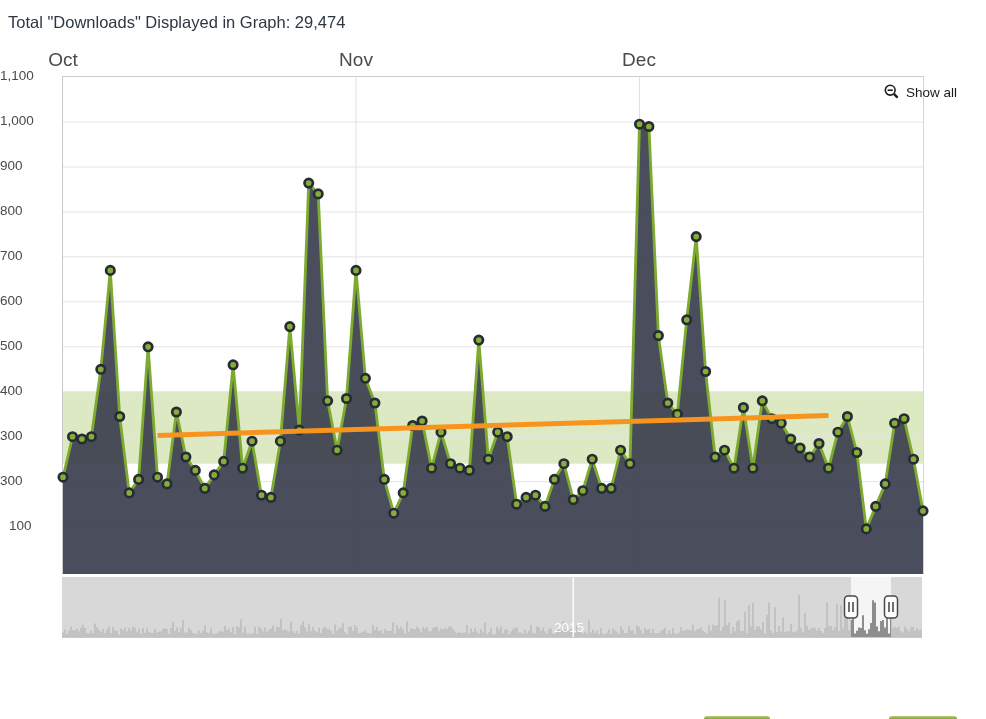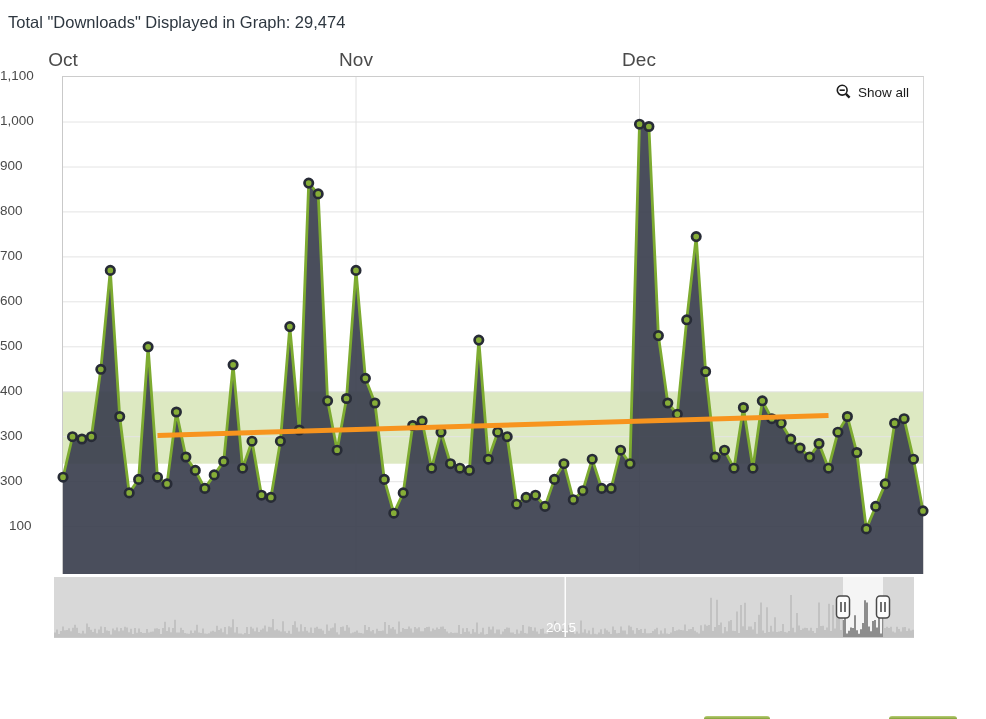--- a/index.html
+++ b/index.html
@@ -4,23 +4,23 @@
 <style>
   html,body{margin:0;padding:0;background:#fff;}
   .stage{position:relative;width:986px;height:719px;background:#fff;overflow:hidden;
          font-family:"Liberation Sans",sans-serif;color:#333;}
   .chart-title{position:absolute;left:8px;top:13px;font-size:16.5px;color:#2e3740;}
   .month-label{position:absolute;top:49px;transform:translateX(-50%);font-size:19px;color:#4a4a4a;}
   .y-tick{position:absolute;width:54px;font-size:13.5px;color:#4a4a4a;}
   .plot{position:absolute;left:62px;top:76px;width:860px;height:497px;
         border-top:1px solid #cccccc;border-right:1px solid #d6d6d6;border-left:1px solid #c9c9c9;}
   .plot svg{position:absolute;left:0;top:0;overflow:visible;}
-  .show-all{position:absolute;left:836px;top:84px;display:flex;align-items:flex-end;gap:6px;cursor:pointer;}
+  .show-all{position:absolute;left:884px;top:84px;display:flex;align-items:flex-end;gap:6px;cursor:pointer;}
   .show-all span{font-size:13.5px;color:#1b1b1b;}
-  .navigator{position:absolute;left:54px;top:577px;width:860px;height:60px;border-bottom:1px solid #c9c9c9;}
+  .navigator{position:absolute;left:62px;top:577px;width:860px;height:60px;border-bottom:1px solid #c9c9c9;}
   .controls{position:absolute;left:0;top:650px;width:986px;height:69px;}
   .btn-sliver{position:absolute;height:3px;border-radius:3px 3px 0 0;
               background:linear-gradient(#b9cf77,#83a138);}
 </style>
 </head>
 <body>
 
 <div class="stage">
 
   <div class="chart-title">Total "Downloads" Displayed in Graph: 29,474</div>

